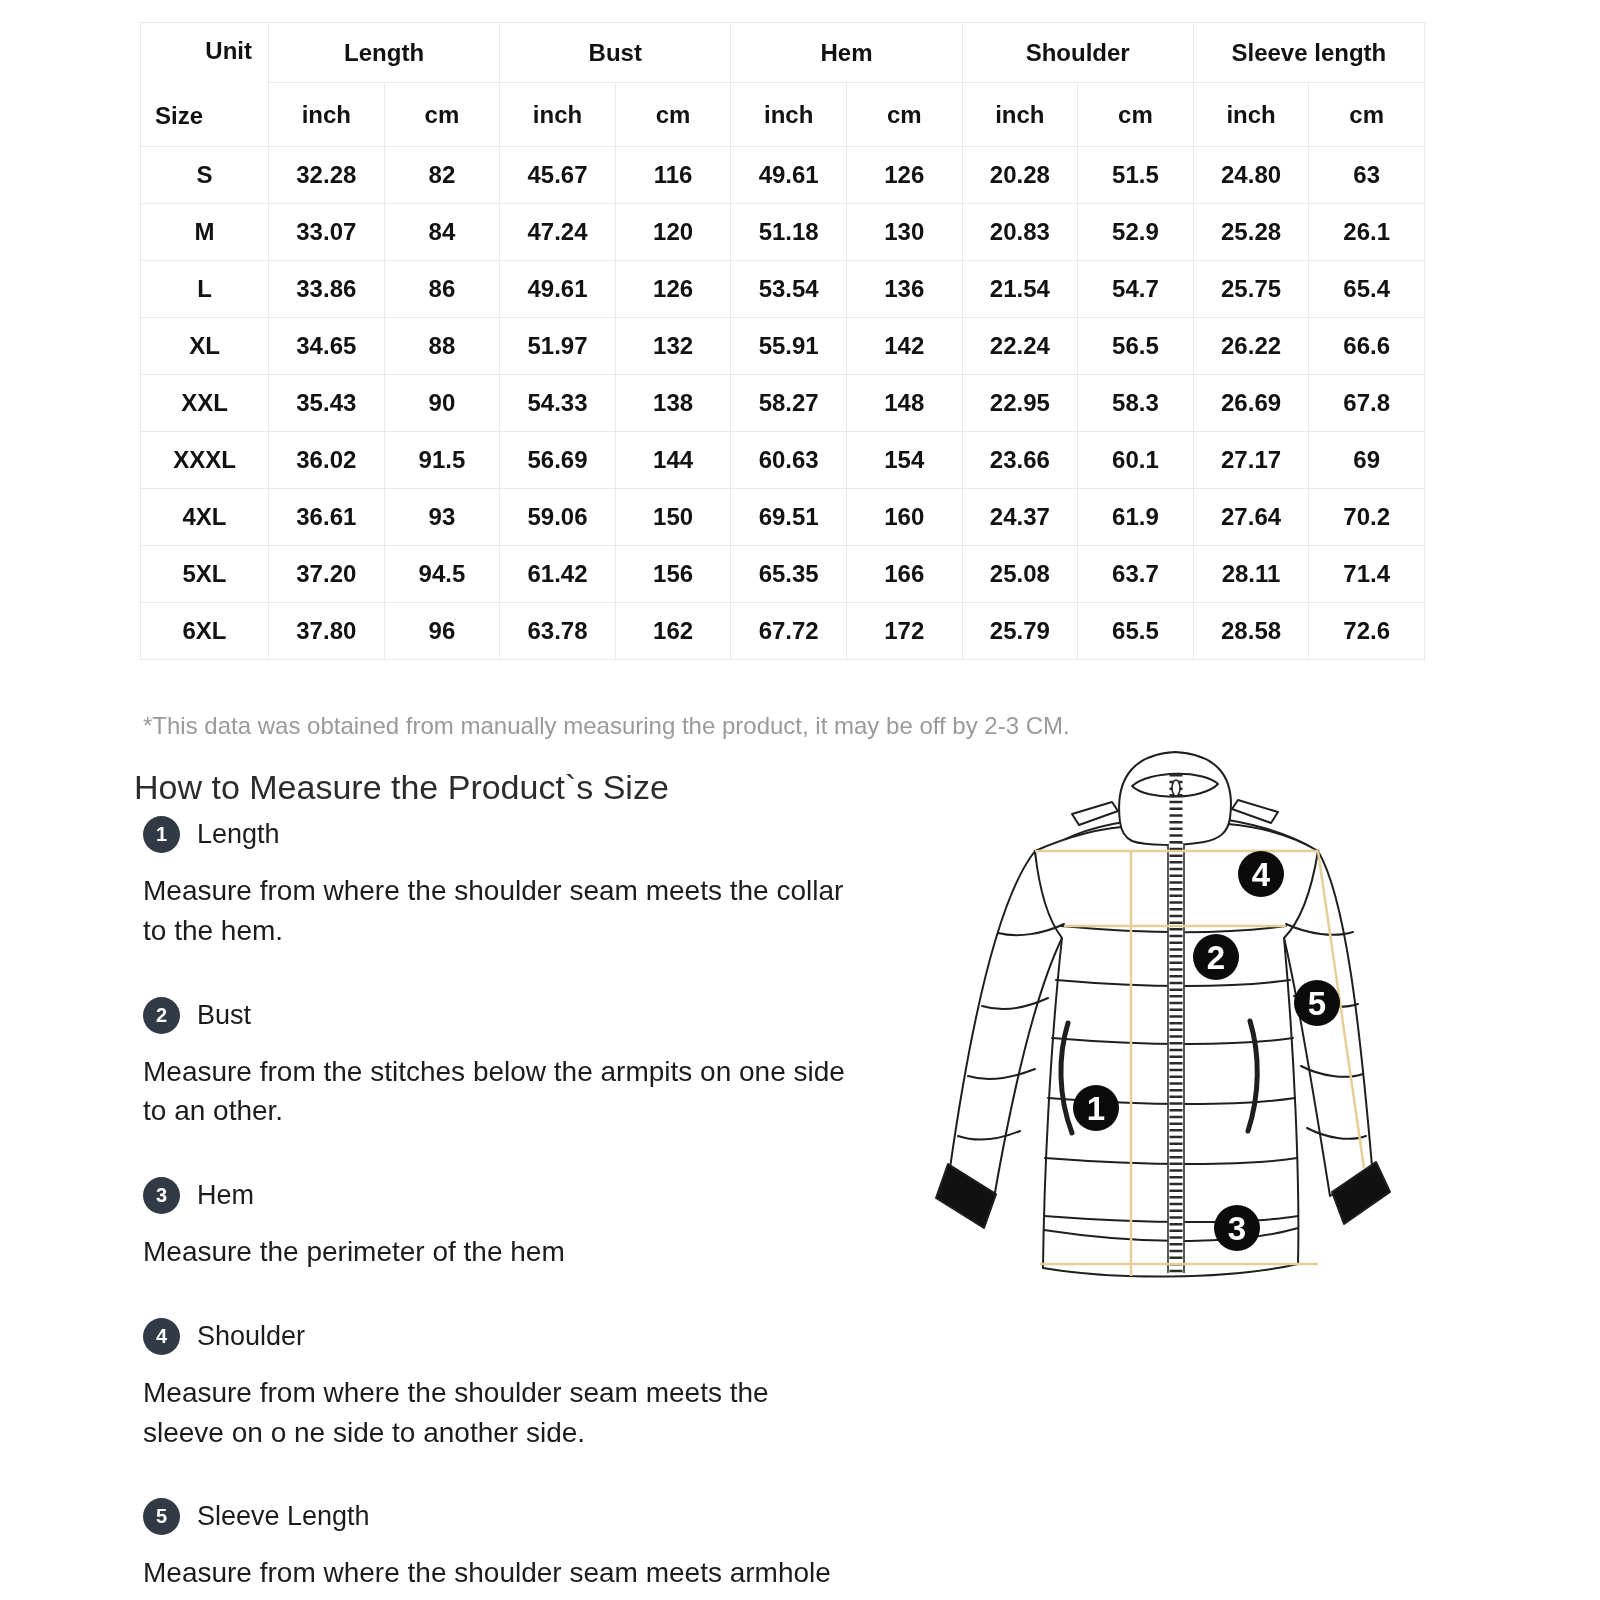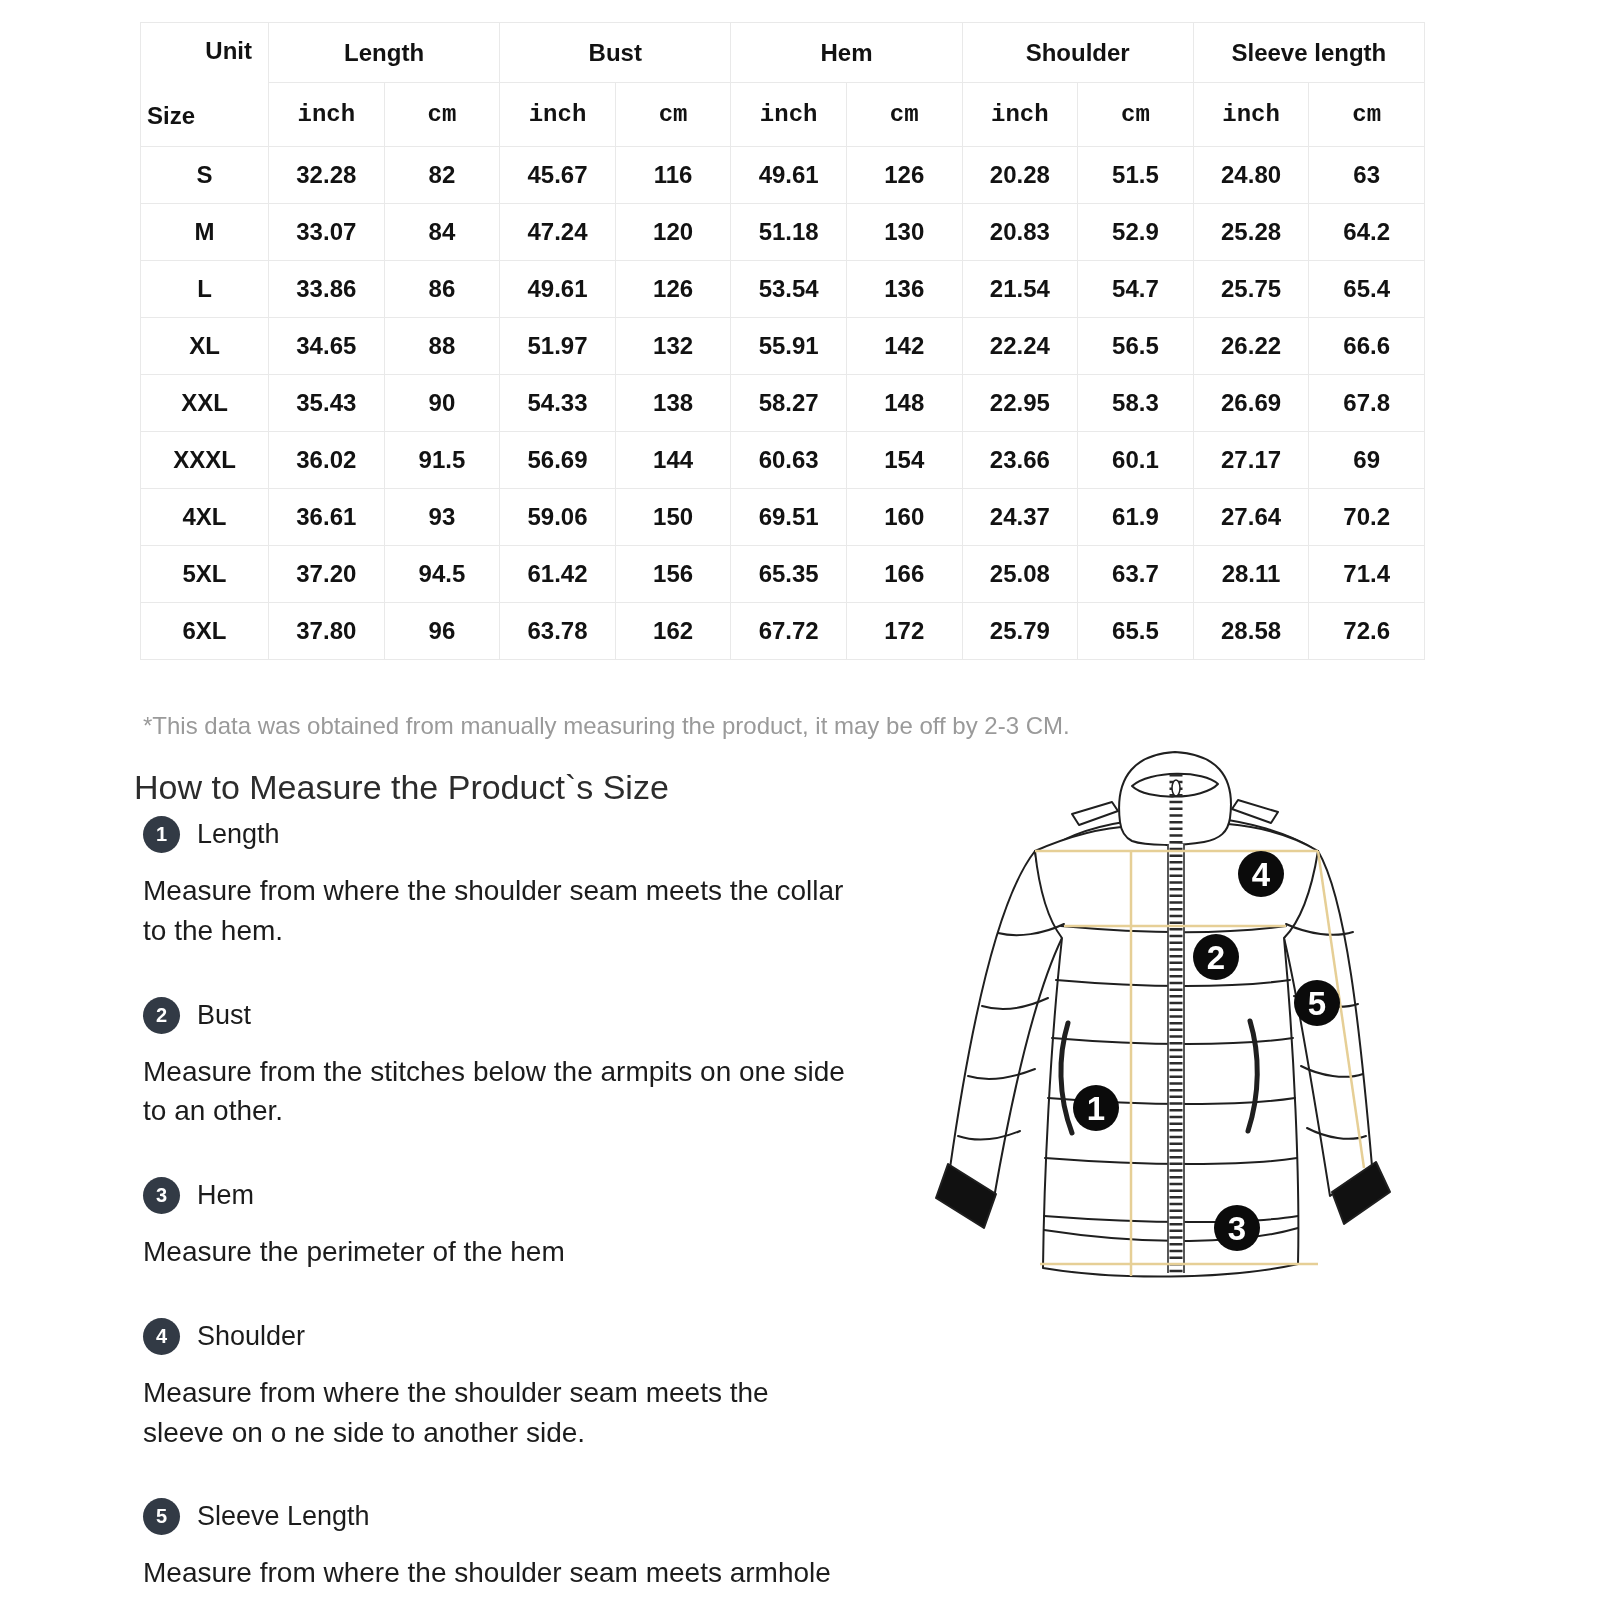--- a/index.html
+++ b/index.html
@@ -23,34 +23,34 @@
     border: 1px solid #e9e9e9;
     background: #fff;
     text-align: center;
     vertical-align: middle;
     font-size: 24px;
     font-weight: bold;
     color: #121212;
     padding: 0;
   }
   .size-chart thead tr.group-row th { height: 60px; margin-top: 44px; }
-  .size-chart thead tr.unit-row th { height: 64px; font-family: Liberation Mono, monospace; }
+  .size-chart thead tr.unit-row th { height: 64px; }
   .size-chart tbody tr { height: 57px; }
 
   .corner-cell {
     position: relative;
     background:
       linear-gradient(to bottom right,
         #ffffff calc(50% - 1px),
         #e0e0e0 calc(50% - 1px),
         #e0e0e0 calc(50% + 1px),
         #ffffff calc(50% + 1px));
   }
   .corner-unit { position: absolute; top: 14px; right: 16px; }
-  .corner-size { position: absolute; bottom: 16px; left: 6px; }
+  .corner-size { position: absolute; bottom: 16px; left: 14px; }
 
   
   .footnote {
     position: absolute; left: 143px; top: 672px;
     font-size: 24px; color: #9a9a9a; margin-top: 40px;
   }
 
   
   .howto-title {
     position: absolute; left: 134px; top: 740px;
@@ -145,21 +145,21 @@
       <th>M</th>
       <td>33.07</td>
       <td>84</td>
       <td>47.24</td>
       <td>120</td>
       <td>51.18</td>
       <td>130</td>
       <td>20.83</td>
       <td>52.9</td>
       <td>25.28</td>
-      <td>64.2</td>
+      <td>26.1</td>
     </tr>
     <tr>
       <th>L</th>
       <td>33.86</td>
       <td>86</td>
       <td>49.61</td>
       <td>126</td>
       <td>53.54</td>
       <td>136</td>
       <td>21.54</td>

